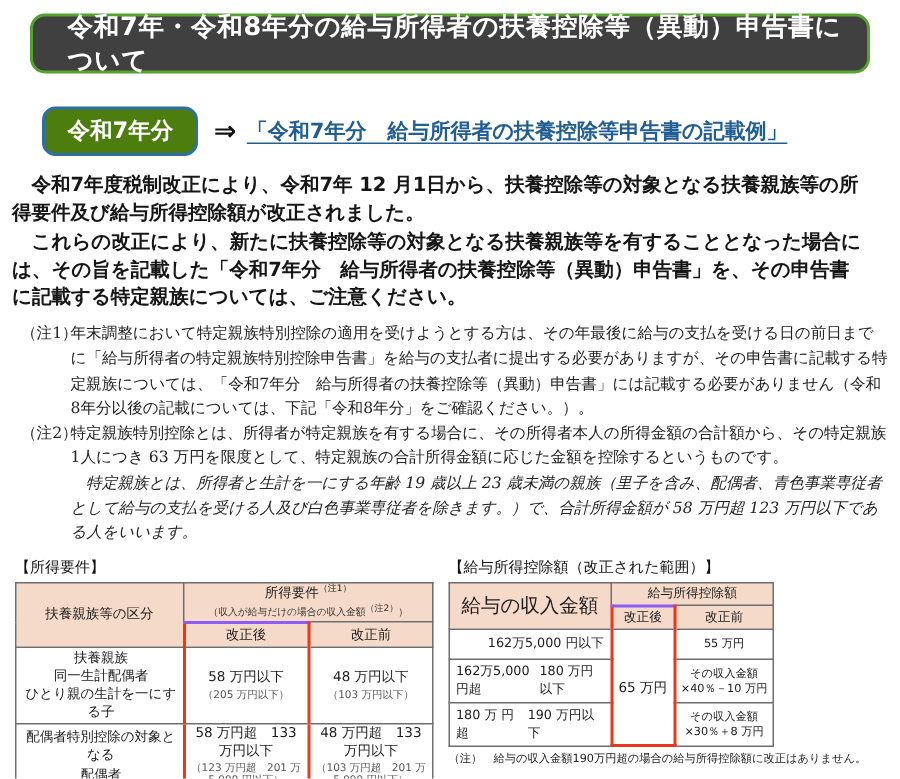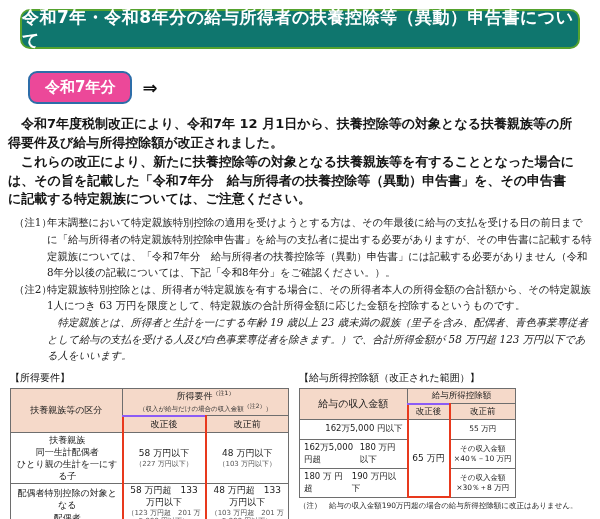--- a/index.html
+++ b/index.html
@@ -1,27 +1,27 @@
 <!DOCTYPE html>
 <html lang="ja"><head>
 <meta charset="utf-8">
 <style>
   * { margin:0; padding:0; box-sizing:border-box; }
   html,body { width:600px; height:519px; background:#ffffff; overflow:hidden;
               font-family:"DejaVu Sans","Liberation Sans",sans-serif; color:#1a1a1a; }
 
   
-  .banner { margin:9px 20px 0 20px; height:40px; background:#0f766e;
+  .banner { margin:9px 20px 0 20px; height:40px; background:#404040;
             border:2px solid #55a22e; border-radius:10px;
-            display:flex; align-items:center; justify-content:center; }
+            display:flex; align-items:center; justify-content:center;padding-left:23px; }
   .banner span { color:#ffffff; font-size:17px; font-weight:bold; letter-spacing:0.5px; }
 
   
   .intro-row { margin:22px 8px 0 28px; display:flex; align-items:center; }
-  .year-badge { background:#ec4899; border:2px solid #2d6da9; border-radius:9px;
+  .year-badge { background:#4d7c0f; border:2px solid #2d6da9; border-radius:9px;
                 color:#ffffff; font-size:15px; font-weight:bold;
                 padding:5px 15px; cursor:pointer; }
   .arrow { font-size:18px; font-weight:bold; margin:0 7px 0 10px; color:#111; }
   .link { color:#215e93; font-size:14px; font-weight:bold;
           text-decoration:underline; text-underline-offset:3px; cursor:pointer; }
 
   
   .paras { margin:11px 24px 0 8px; }
   .paras p { font-size:13px; font-weight:600; line-height:1.45; text-indent:1em; color:#161616; }
 
@@ -67,20 +67,21 @@
 </head>
 <body>
 
 <div class="banner">
   <span>令和7年・令和8年分の給与所得者の扶養控除等（異動）申告書について</span>
 </div>
 
 <div class="intro-row">
   <div class="year-badge">令和7年分</div>
   <span class="arrow">⇒</span>
+  <span class="link">「令和7年分　給与所得者の扶養控除等申告書の記載例」</span>
 </div>
 
 <div class="paras">
   <p>令和7年度税制改正により、令和7年 12 月1日から、扶養控除等の対象となる扶養親族等の所得要件及び給与所得控除額が改正されました。</p>
   <p>これらの改正により、新たに扶養控除等の対象となる扶養親族等を有することとなった場合には、その旨を記載した「令和7年分　給与所得者の扶養控除等（異動）申告書」を、その申告書に記載する特定親族については、ご注意ください。</p>
 </div>
 
 <div class="notes">
   <div class="note">
     <span class="note-label">（注1）</span>
@@ -120,21 +121,21 @@
       </thead>
       <tbody>
         <tr style="height:40px;">
           <td class="cat">
             <div>扶養親族</div>
             <div>同一生計配偶者</div>
             <div>ひとり親の生計を一にする子</div>
           </td>
           <td class="val hl-l hl-r">
             <span class="val-main">58 万円以下</span>
-            <span class="val-sub">（227 万円以下）</span>
+            <span class="val-sub">（205 万円以下）</span>
           </td>
           <td class="val">
             <span class="val-main">48 万円以下</span>
             <span class="val-sub">（103 万円以下）</span>
           </td>
         </tr>
         <tr style="height:30px;">
           <td class="cat">
             <div>配偶者特別控除の対象となる</div>
             <div>配偶者</div>
@@ -156,21 +157,21 @@
   <div>
     <div class="section-label">【給与所得控除額（改正された範囲）】</div>
     <table class="t-right">
       <colgroup>
           <col style="width:108px">
           <col style="width:42px">
           <col style="width:66px">
         </colgroup>
       <thead>
         <tr>
-          <th rowspan="2" style="font-size:10px;margin-top:12px;">給与の収入金額</th>
+          <th rowspan="2" style="font-size:13px;margin-top:12px;">給与の収入金額</th>
           <th colspan="2" style="font-size:8.5px; height:15px;">給与所得控除額</th>
         </tr>
         <tr>
           <th class="hl-t hl-l hl-r" style="height:14px; font-size:8.5px;">改正後</th>
           <th style="font-size:8.5px;">改正前</th>
         </tr>
       </thead>
       <tbody>
         <tr style="height:20px;">
           <td class="inc">

